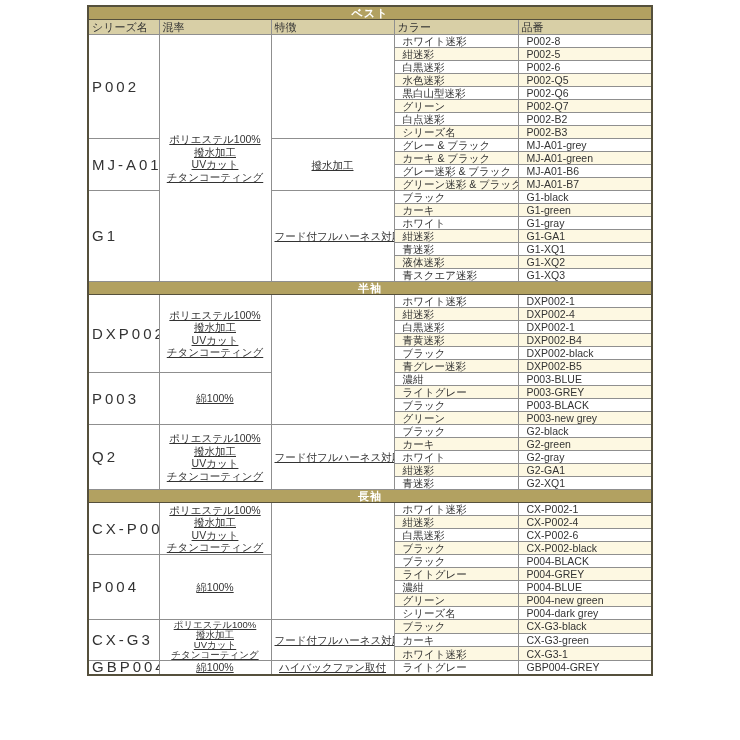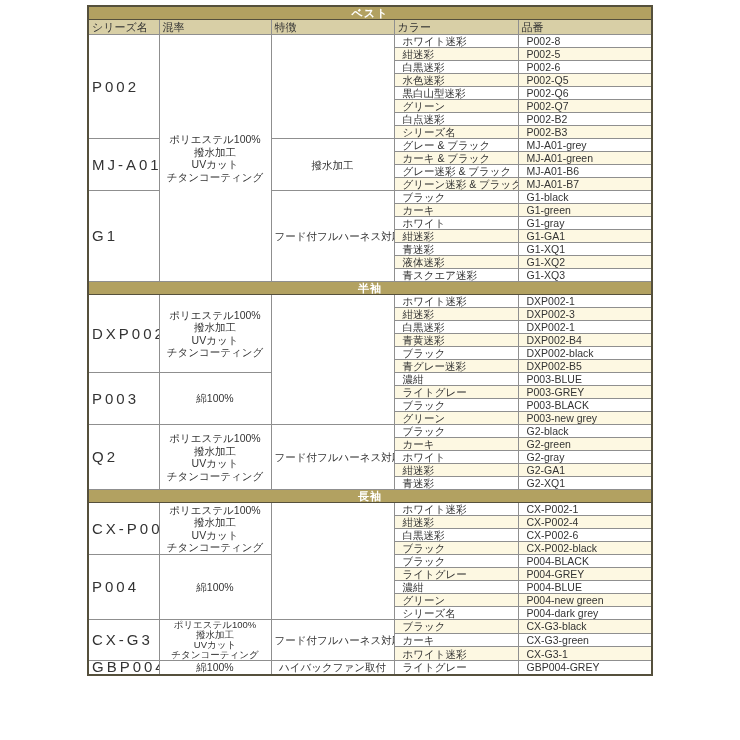--- a/index.html
+++ b/index.html
@@ -62,20 +62,21 @@
     height:15px;
   }
   td.series-cell{
     text-align:left;
     letter-spacing:3px;
     font-size:15px;
   }
   td.mix-cell,td.feature-cell{
     text-align:center;
     font-size:10.5px;
+    text-decoration:underline;
   }
   td.mix-cell .mix-line{line-height:12.5px;}
   td.mix-cell.tight{font-size:9.5px;}
   td.mix-cell.tight .mix-line{line-height:10px;}
   td.color-cell,td.code-cell{padding-left:8px;text-align:left;}
   tr.alt td.color-cell,tr.alt td.code-cell{background:var(--row-alt-bg);margin-top:28px;}
 </style>
 </head>
 <body>
 
@@ -197,21 +198,21 @@
             <div class="mix-line">撥水加工</div>
             <div class="mix-line">UVカット</div>
             <div class="mix-line">チタンコーティング</div>
           </td>
           <td class="feature-cell" rowspan="10"></td>
           <td class="color-cell">ホワイト迷彩</td>
           <td class="code-cell">DXP002-1</td>
         </tr>
         <tr class="alt">
           <td class="color-cell">紺迷彩</td>
-          <td class="code-cell">DXP002-3</td>
+          <td class="code-cell">DXP002-4</td>
         </tr>
         <tr>
           <td class="color-cell">白黒迷彩</td>
           <td class="code-cell">DXP002-1</td>
         </tr>
         <tr class="alt">
           <td class="color-cell">青黄迷彩</td>
           <td class="code-cell">DXP002-B4</td>
         </tr>
         <tr>

